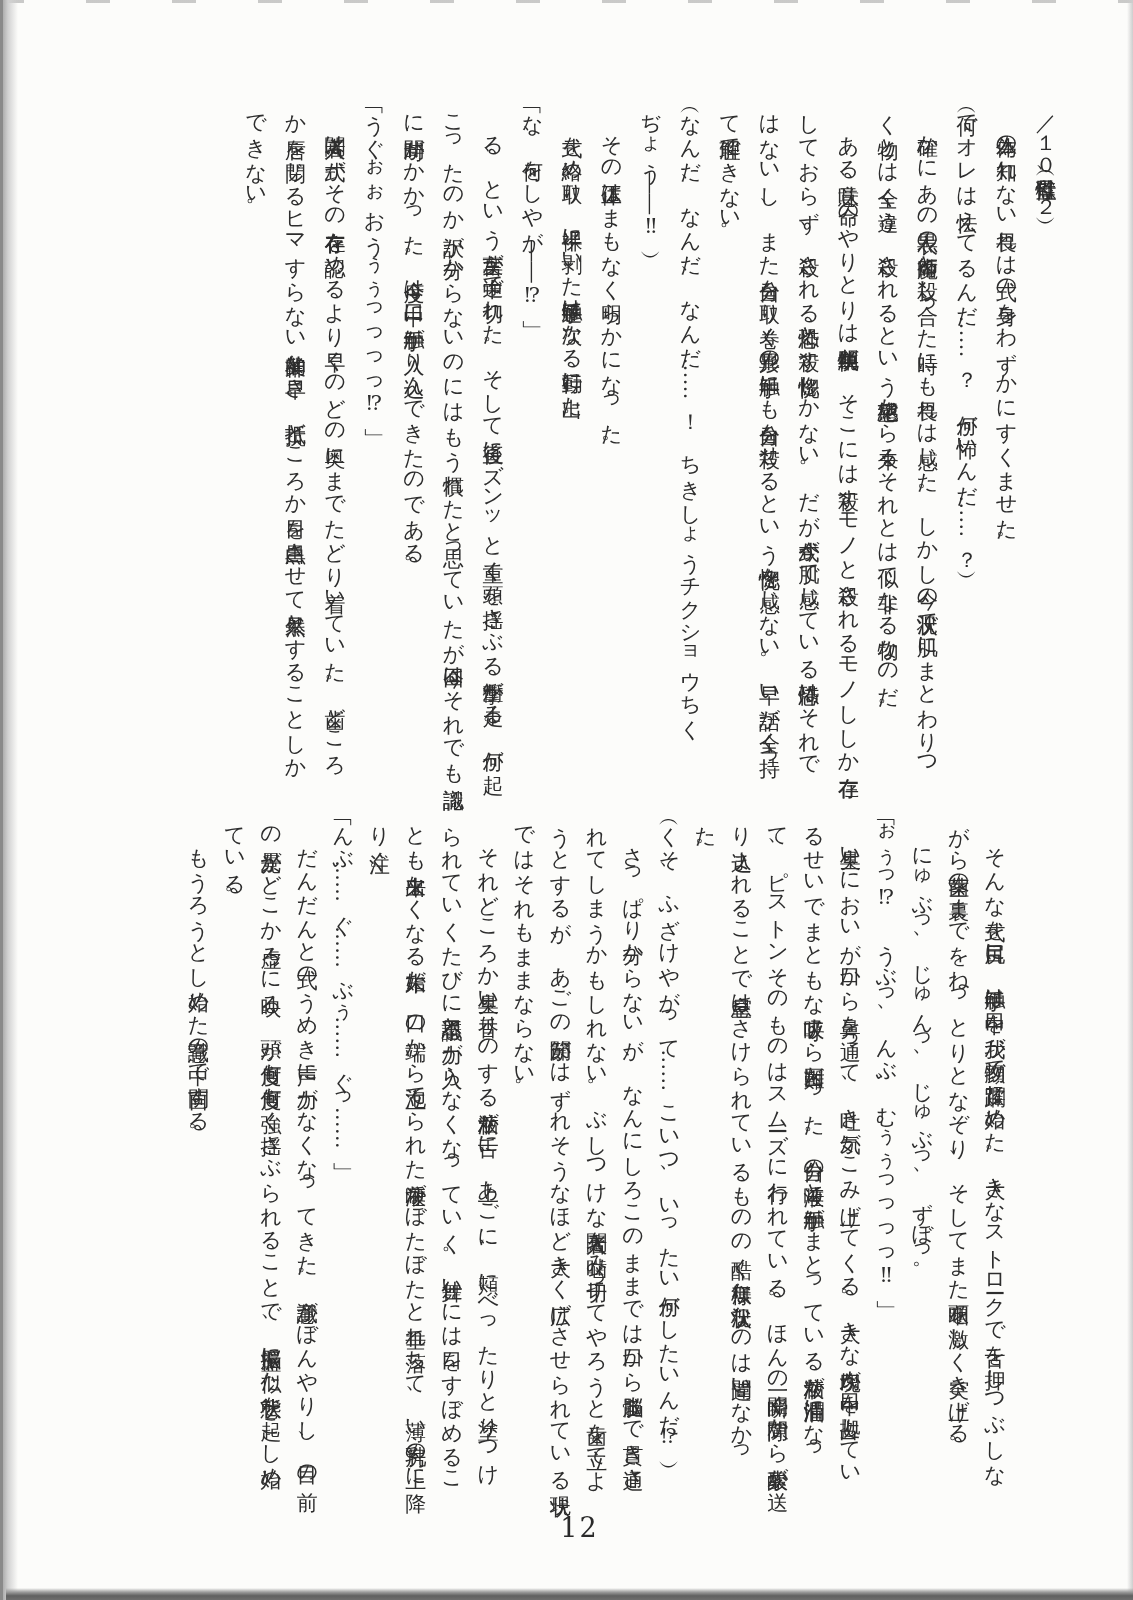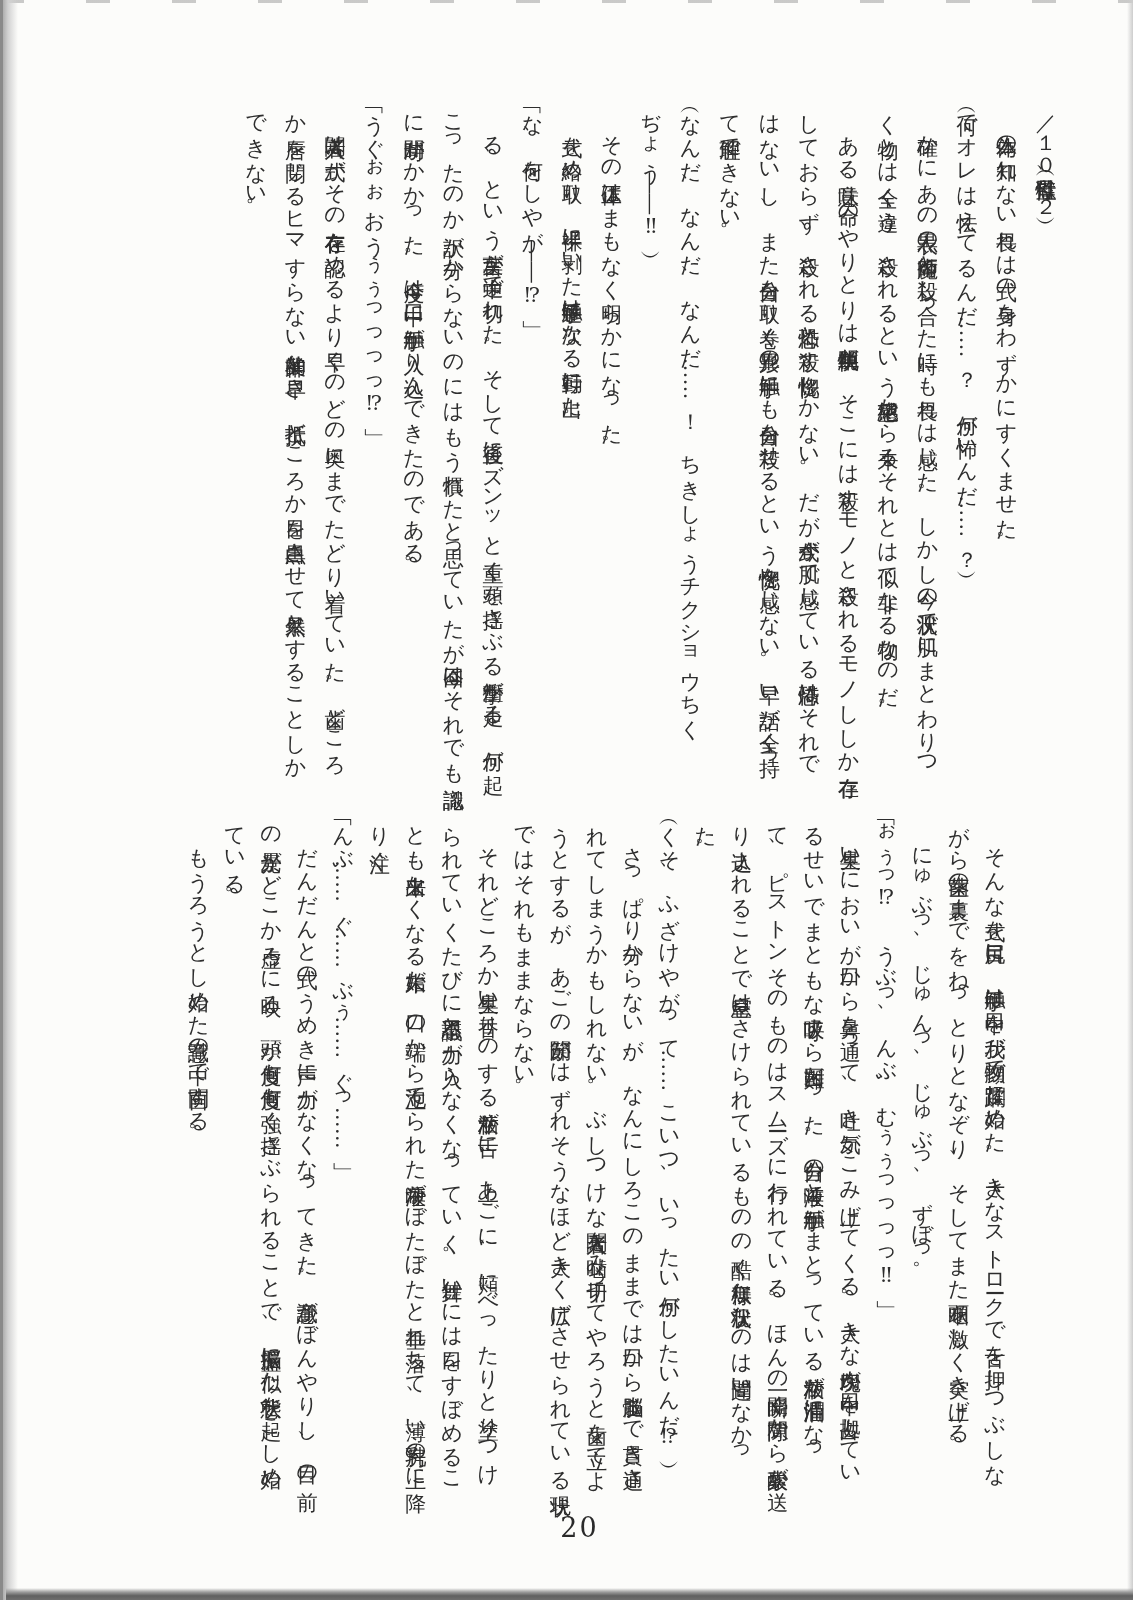--- a/index.html
+++ b/index.html
@@ -90,20 +90,20 @@
       <p class="para">「ぉぅっ⁉　うぶっ、んぶ、むぅぅっっっっ‼」</p>
       <p class="para">　生臭いにおいが口から鼻を通って、吐き気がこみ上げてくる。大きな肉塊が口中を占拠しているせいでまともな呼吸すら困難だった。自分の唾液と触手がまとっている粘液が潤滑油になって、ピストンそのものはスムーズに行われている。ほんの一瞬開く隙間から酸素が送り込まれることで窒息はさけられているものの酷く無様な状況なのは間違いなかった。</p>
       <p class="para">（くそ、ふざけやがって……こいつ、いったい何がしたいんだ⁉）</p>
       <p class="para">　さっぱり分からないが、なんにしろこのままでは口から脳髄まで貫き通されてしまうかもしれない。ぶしつけな闖入者を噛み千切ってやろうと歯を立てようとするが、あごの関節がはずれそうなほど大きく広げさせられている現状ではそれもままならない。</p>
       <p class="para">　それどころか生臭い香りのする粘液が舌に、上あごに、頬にべったりと塗りつけられていくたびに不思議と力が入らなくなっていく。仕舞いには口をすぼめることも出来なくなる始末だ。口の端から泡立てられた唾液がぼたぼたと垂れ落ちて、薄い乳房の上に降り注ぐ。</p>
       <p class="para">「んぶ……ぐ……ぶぅ……ぐっ……」</p>
       <p class="para">　だんだんと式のうめき声に力がなくなってきた。意識がぼんやりし、目の前の光景がどこか虚ろに映る。頭が何度も何度も強く揺さぶられることで、脳振盪に似た状態を起こし始めている。</p>
       <p class="para">　もうろうとし始めた意識の中で自問する。</p>
     </div>
 
-  <div class="page-number">20</div>
+  <div class="page-number">12</div>
 
   <div class="scan-edge-top"></div>
   <div class="scan-edge-right"></div>
   <div class="scan-edge-left"></div>
   <div class="scan-edge-bottom"></div>
 
 </div>
 
 </body></html>

